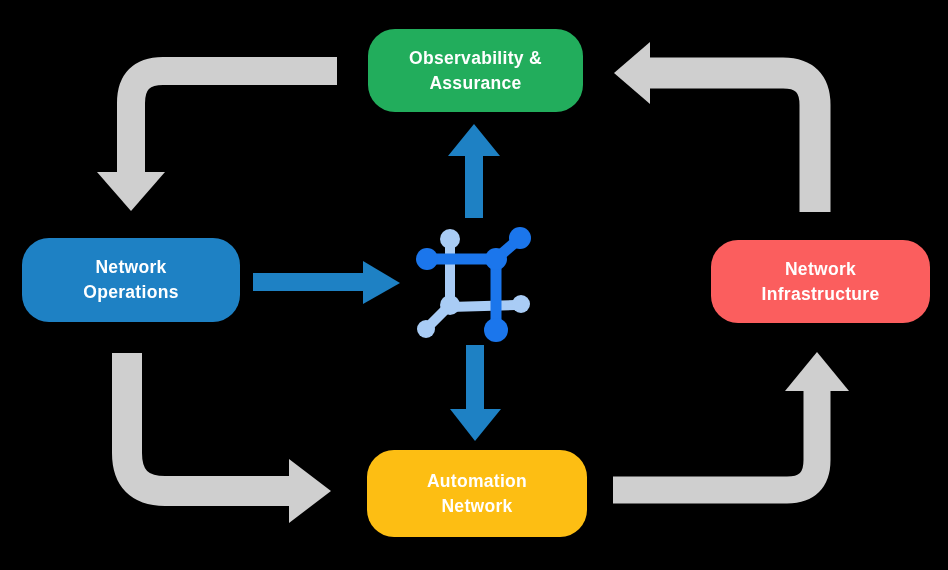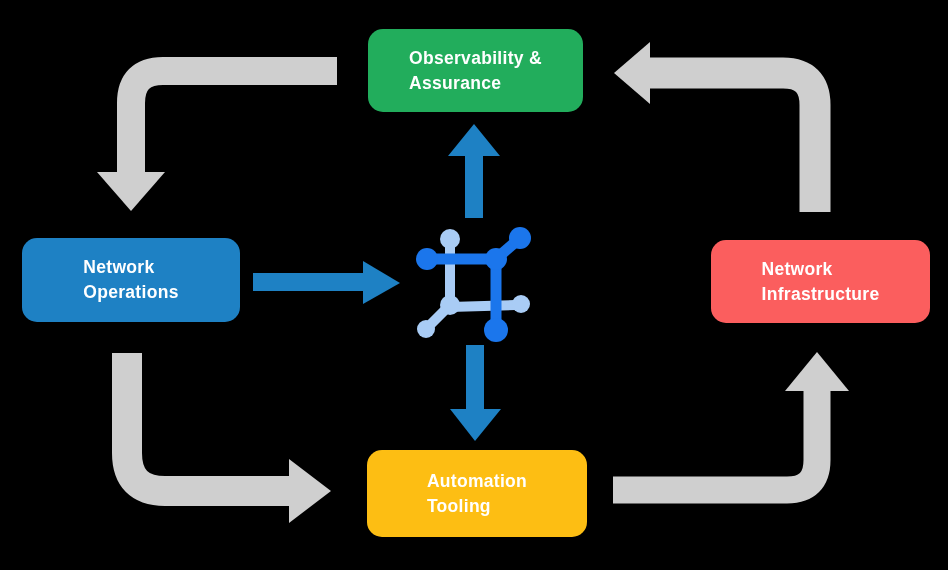--- a/index.html
+++ b/index.html
@@ -14,22 +14,23 @@
   .gray-arrow{stroke:var(--gray-arrow);stroke-width:29;fill:none;}
   .gray-arrow-a1{stroke-width:28;}
   .gray-arrow-a2{stroke-width:31;}
   .gray-arrow-a3{stroke-width:30;}
   .gray-arrow-a4{stroke-width:27;}
   .gray-head{fill:var(--gray-arrow);stroke:none;}
   .blue-arrow{stroke:var(--blue);stroke-width:18;fill:none;}
   .blue-head{fill:var(--blue);stroke:none;}
   .node{
     position:absolute;
-    border-radius:15px;
+    border-radius:27px;
     display:flex;align-items:center;justify-content:center;
+    text-align:center;
     color:var(--label-text,#fff);
     font-size:17.5px;font-weight:700;letter-spacing:.3px;line-height:1.42;
   }
   .node .label{white-space:pre-line;}
   .node-observability{left:368px;top:29px;width:215px;height:83px;background:var(--green);}
   .node-operations{left:22px;top:238px;width:218px;height:84px;background:var(--blue);}
   .node-infrastructure{left:711px;top:240px;width:219px;height:83px;background:var(--red);}
   .node-automation{left:367px;top:450px;width:220px;height:87px;background:var(--yellow);}
   .center-icon{position:absolute;left:408px;top:218px;width:135px;height:135px;}
   .icon-light{stroke:var(--icon-light-blue);fill:none;stroke-width:10;}
@@ -87,21 +88,21 @@
   <div class="node node-operations">
     <span class="label">Network
 Operations</span>
   </div>
   <div class="node node-infrastructure">
     <span class="label">Network
 Infrastructure</span>
   </div>
   <div class="node node-automation">
     <span class="label">Automation
-Tooling</span>
+Network</span>
   </div>
 
   <svg class="center-icon" viewBox="0 0 135 135" aria-hidden="true">
 
     <g>
       <line class="icon-light" x1="42" y1="21" x2="42" y2="87"></line>
       <line class="icon-light" x1="42" y1="87" x2="19" y2="110"></line>
       <line class="icon-light" x1="42" y1="89" x2="107" y2="87"></line>
       <circle class="icon-light-dot" cx="42" cy="21" r="10"></circle>
       <circle class="icon-light-dot" cx="42" cy="87" r="10"></circle>

